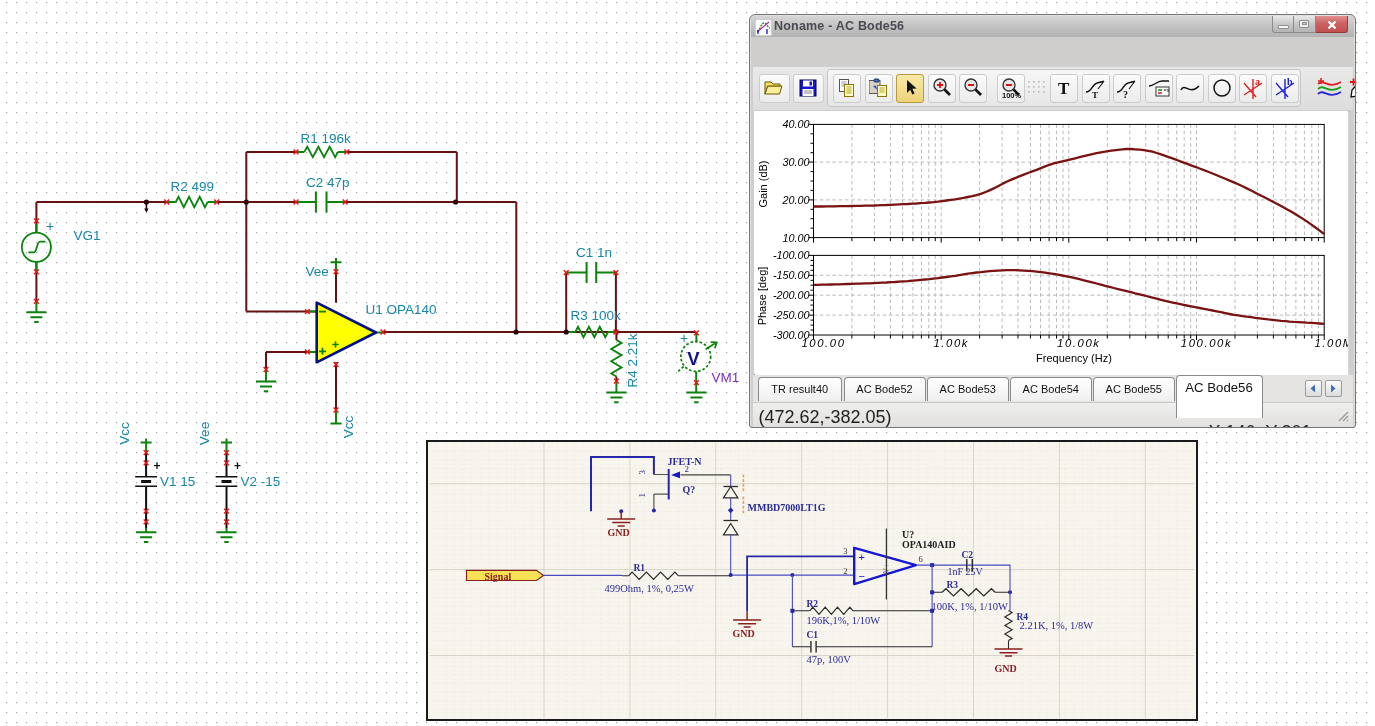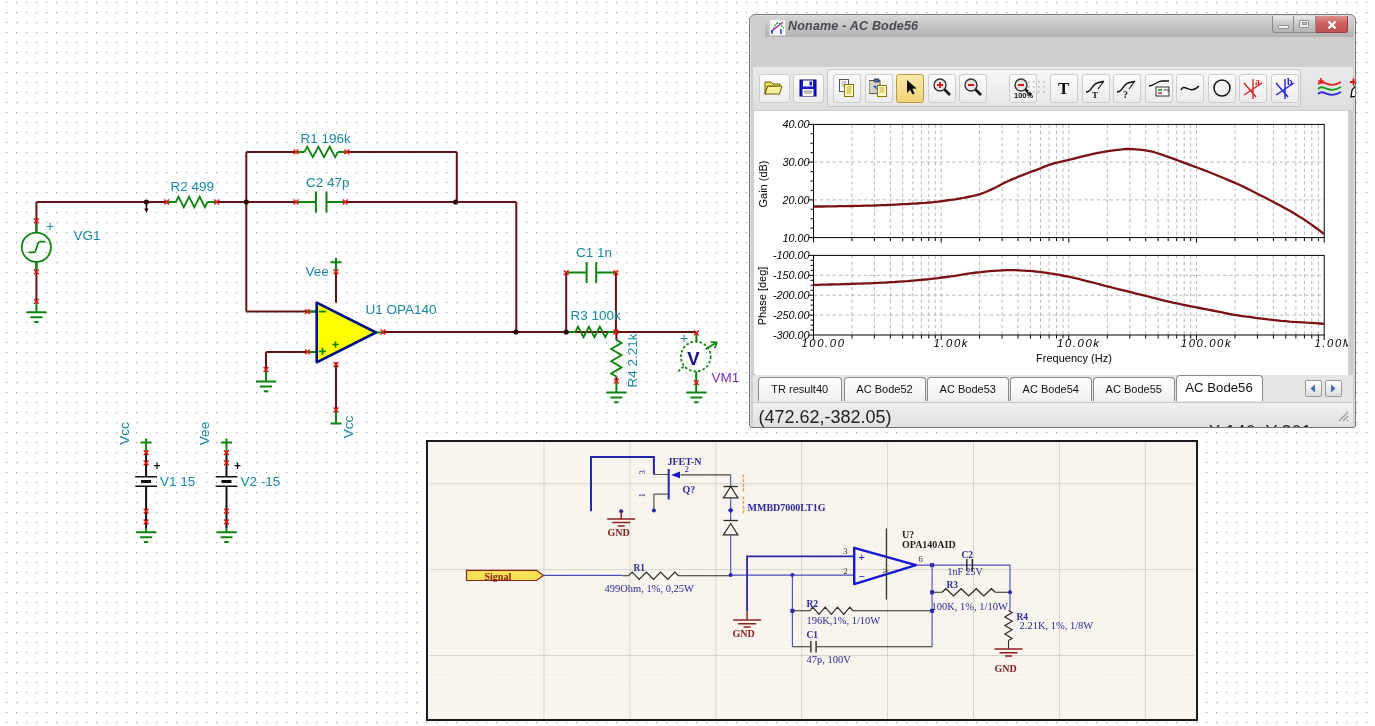--- a/index.html
+++ b/index.html
@@ -1,31 +1,31 @@
 <!DOCTYPE html>
 <html><head><meta charset="utf-8"><style>
 *{margin:0;padding:0;box-sizing:border-box}
 html,body{width:1375px;height:726px;overflow:hidden;background:#fff;font-family:"Liberation Sans",sans-serif}
 #cv{position:absolute;left:0;top:0}
 #alt{position:absolute;left:425.5px;top:439.5px;width:772px;height:281px;background:#f8f5ee;border:2px solid #1a1a1a}
 #win{position:absolute;left:749px;top:13.5px;width:607px;height:414.5px;background:#cfcecd;border:1px solid #767676;border-radius:6px 6px 3px 3px;box-shadow:0 0 0 1px rgba(255,255,255,.35) inset;overflow:hidden}
-#ttl{position:absolute;left:15px;top:1px;right:1px;height:21.5px;border-radius:6px 6px 0 0;background:linear-gradient(#d6d6d6,#c4c4c4 45%,#b3b3b4);font-style:italic;}
+#ttl{position:absolute;left:1px;top:1px;right:1px;height:21.5px;border-radius:6px 6px 0 0;background:linear-gradient(#d6d6d6,#c4c4c4 45%,#b3b3b4);}
 #ttl .txt{position:absolute;left:23px;top:3px;font-size:12.5px;font-weight:bold;color:#4a4a52;letter-spacing:.2px}
 #menu{position:absolute;left:2.5px;top:23px;right:2.5px;height:28px;background:linear-gradient(#fafafa,#ebebeb);border-top:1px solid #a9a9a9;border-bottom:1px solid #999}
 #menu span{position:absolute;top:7.5px;font-size:13.5px;color:#111}
 #tbar{position:absolute;left:2.5px;top:52px;right:2.5px;height:43px;background:linear-gradient(#e9e9e9,#dddddd)}
 #tgrp{position:absolute;left:74px;top:2px;width:474px;height:38px;border:1px solid #c6c6c6;border-radius:3px;background:linear-gradient(#f6f6f6,#e6e6e6)}
 .tbtn,.tflat{position:absolute;top:7px;height:29px;border-radius:3px;display:flex;align-items:center;justify-content:center}
 .tbtn{background:linear-gradient(#fcfcfc,#ebebeb);border:1px solid #cccccc}
 .tbtn.sel{background:linear-gradient(#f8e9a8,#eed27a);border:1px solid #b89b3e}
 .tflat{background:transparent;border:1px solid transparent}
 #panel{position:absolute;left:4px;top:96px;width:595px;height:264px;background:#fff;border-top:1px solid #898989;border-left:1px solid #898989;border-right:1px solid #d8d8d8}
 #tabsbar{position:absolute;left:2.5px;top:360.5px;right:2.5px;height:26.5px;background:#e5e4e3}
 .tab{position:absolute;top:2px;height:23.5px;background:linear-gradient(#ffffff,#efefef);border:1px solid #898989;border-bottom:none;border-radius:4px 4px 0 0;font-size:11px;color:#111;text-align:center;line-height:23px}
-.tab.active{background:#fff;top:0;height:26px;font-size:13.2px;z-index:3}
+.tab.active{background:#fff;top:0;height:43px;font-size:13.2px;z-index:3}
 #sbar{position:absolute;left:2.5px;top:387px;right:2.5px;height:24px;background:linear-gradient(#efefee,#e2e1e0);border-top:1px solid #c9c9c9;font-size:18px;color:#222}
 .arrbtn{position:absolute;top:4px;width:17.5px;height:17.5px;background:linear-gradient(#fdfdfd,#dcdcdc);border:1px solid #9a9a9a;border-radius:2px;display:flex;align-items:center;justify-content:center}
 </style></head>
 <body>
 <svg id="cv" width="1375" height="726">
 <defs>
       <pattern id="dots" width="10" height="10" patternUnits="userSpaceOnUse" x="6" y="2">
 <rect x="0" y="0" width="1.2" height="1.2" fill="#a4a4a4"></rect>
       </pattern>
     </defs>
@@ -289,21 +289,21 @@
           <path d="M6,8h6M9,5v6" stroke="#e01010" stroke-width="1.8"></path>
         </svg>
       </div>
 <div class="tbtn" style="left:206.5px;width:28px">
         <svg width="22" height="22" viewBox="0 0 22 22">
           <circle cx="9" cy="8" r="6" fill="#e8e8e8" stroke="#333" stroke-width="1.4"></circle>
           <path d="M13.5,12.5L19,18" stroke="#111" stroke-width="2.6"></path>
           <path d="M6,8h6" stroke="#e01010" stroke-width="1.8"></path>
         </svg>
       </div>
-<div class="tbtn" style="left:256px;width:28px">
+<div class="tbtn" style="left:244px;width:28px">
         <svg width="22" height="22" viewBox="0 0 22 22">
           <circle cx="9" cy="8" r="6" fill="#e8e8e8" stroke="#333" stroke-width="1.4"></circle>
           <path d="M13.5,12.5L19,18" stroke="#111" stroke-width="2.6"></path>
           <path d="M6,8h6" stroke="#e01010" stroke-width="1.8"></path>
           <text x="2" y="21" font-size="7.5" font-weight="bold" fill="#111" font-family="Liberation Sans">100%</text>
         </svg>
       </div>
 <div class="tflat" style="left:269.5px;width:28px">
         <svg width="20" height="20" viewBox="0 0 20 20">
           <rect x="2" y="3" width="1.6" height="1.6" fill="#b9b9b9"></rect>

